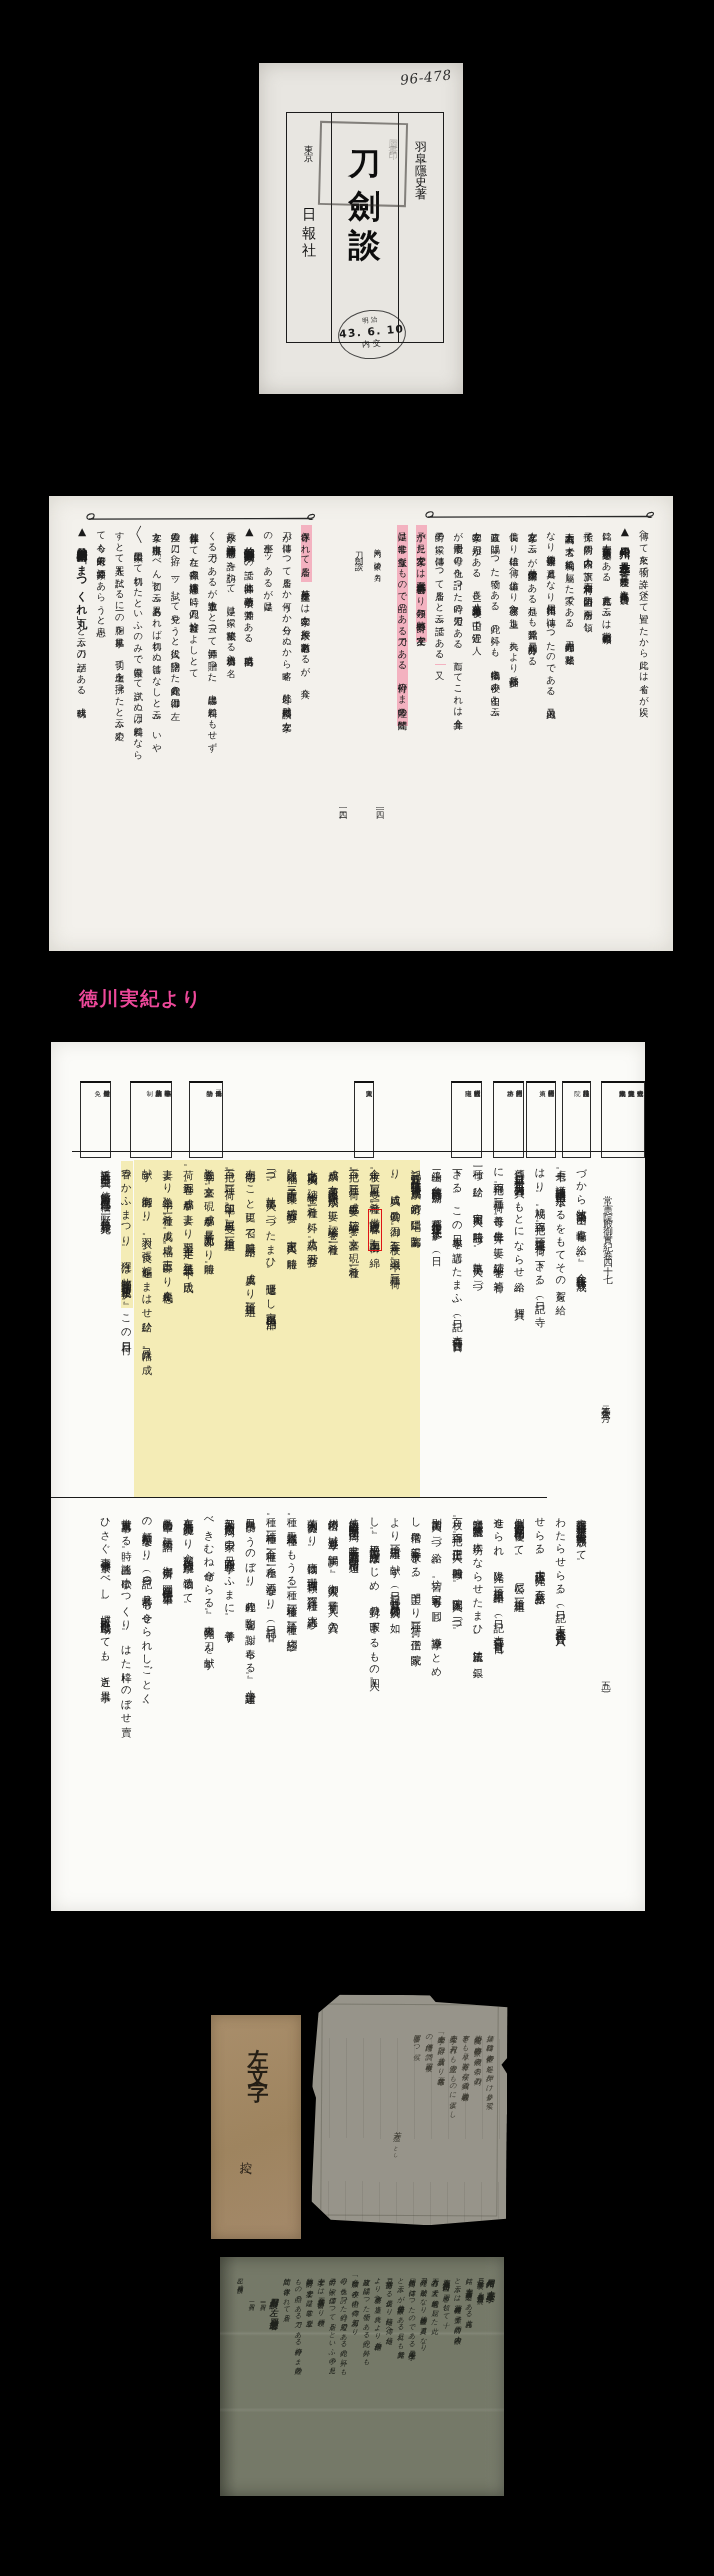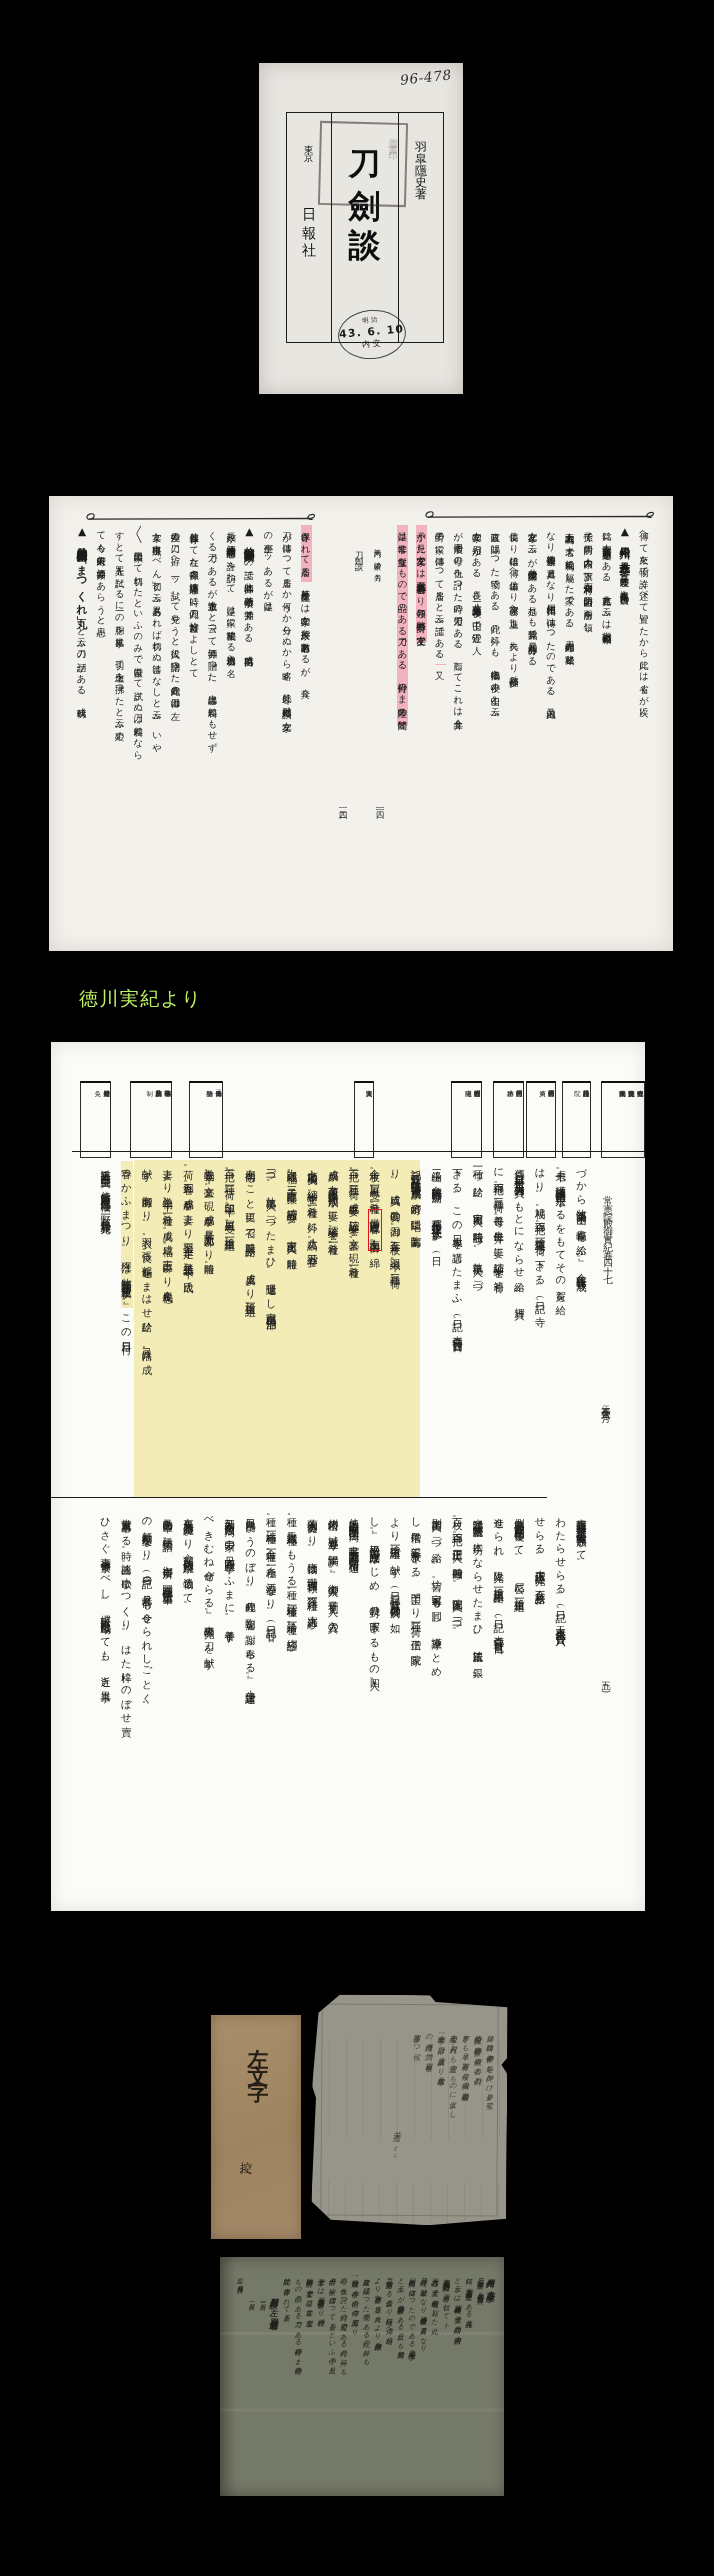--- a/index.html
+++ b/index.html
@@ -52,22 +52,22 @@
   .m-pink{background:#f3b2c0;}
   .m-yellow{background:#f4ecb6;}
   .m-redbox{outline:1.8px solid #df1414;outline-offset:0.7px;}
   .m-big{font-size:8.2px;font-weight:bold;}
   .m-sm{font-size:5.7px;}
   .g-title{position:absolute;left:306px;top:49px;font-size:8.6px;letter-spacing:5px;color:#222;}
   .g-sec{position:absolute;left:325px;top:47px;font-size:7.1px;letter-spacing:1.4px;color:#222;}
   .pn{position:absolute;font-size:8.6px;letter-spacing:1.4px;color:#1d1d1d;}
   .pn-142{left:290px;top:307px;} .pn-141{left:327px;top:307px;}
   
-  .sec-label{left:79px;top:986px;color:#bef264;font-size:19px;letter-spacing:1.4px;
-             font-family:"DejaVu Sans", sans-serif;}
+  .sec-label{left:79px;top:986px;color:#ec4899;font-size:19px;letter-spacing:1.4px;
+             font-family:"DejaVu Sans", sans-serif;font-weight:bold;}
   
   .jikki{left:51px;top:1042px;width:594px;height:869px;background:#fbfbf8;
          box-shadow:inset 0 0 18.6px rgba(130,128,118,.22);}
   .mbox{position:absolute;top:39px;height:70px;border:0.7px solid #2a2a2a;
         border-top:2.5px solid #101010;padding:2.1px 0.7px;}
   .mbox .tcol{width:7.9px;margin-left:1.1px;font-size:6.4px;color:#2a2a2a;letter-spacing:0;}
   .mb1{right:0;width:41px;} .mb2{right:54px;width:26px;} .mb3{right:89px;width:27px;}
   .mb4{right:121px;width:28px;} .mb5{right:163px;width:28px;} .mb6{right:271px;width:16.4px;}
   .mb7{left:138px;width:31px;} .mb8{left:79px;width:39px;} .mb9{left:29px;width:28px;}
   .rule1{position:absolute;left:21.4px;right:0;top:109px;border-top:1.4px solid #1b1b1b;}

